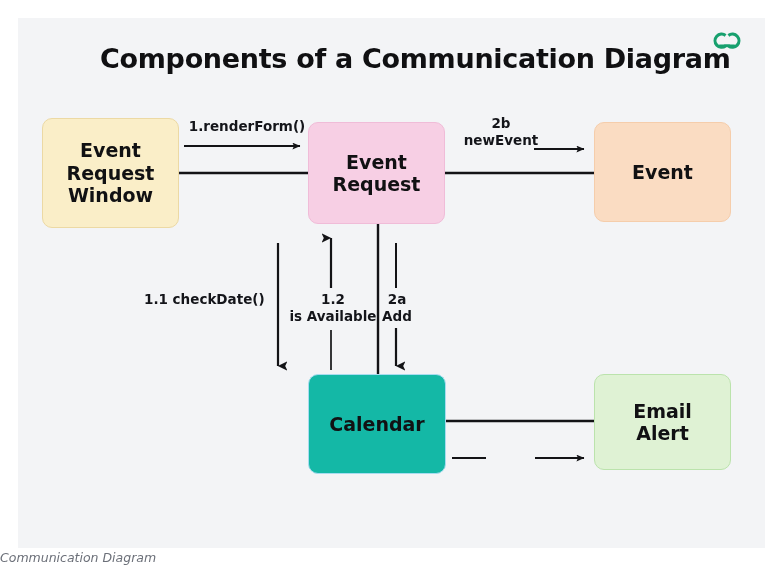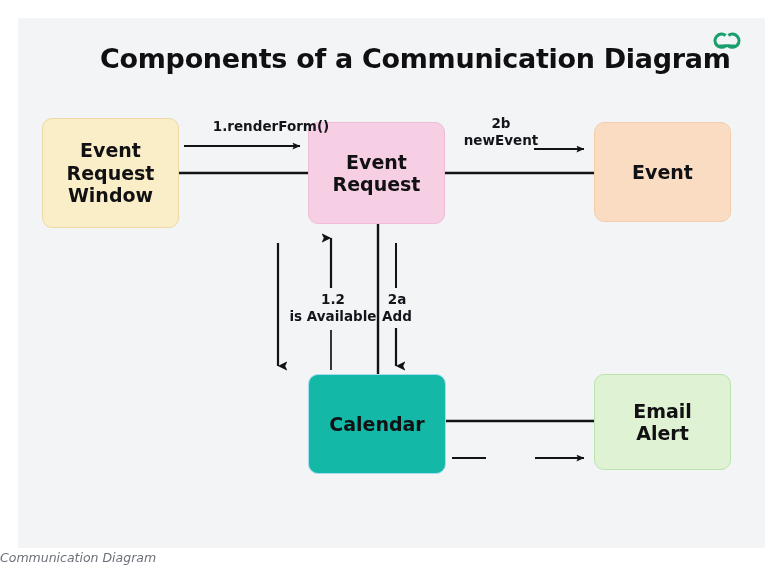--- a/index.html
+++ b/index.html
@@ -98,21 +98,21 @@
     position: absolute;
     font-family: "DejaVu Sans", sans-serif;
     font-weight: bold;
     font-size: 13.5px;
     color: #14151a;
     line-height: 1.28;
     text-align: center;
     z-index: 5;
     white-space: pre-line;
   }
-  #lbl-renderform { left: 182px; top: 118px; width: 130px; margin-left: 24px; }
+  #lbl-renderform { left: 182px; top: 118px; width: 130px; }
   #lbl-newevent   { left: 455px; top: 104px; width: 92px; margin-top: 11px; }
   #lbl-checkdate  { left: 144px; top: 291px; width: 128px; text-align: left;}
   #lbl-isavail    { left: 288px; top: 291px; width: 90px; }
   #lbl-add        { left: 372px; top: 291px; width: 50px; }
   #lbl-sendemail  { left: 456px; top: 441px; width: 110px; }
   
   #caption {
     position: absolute;
     left: 0; top: 550px;
     width: 779px;
@@ -187,20 +187,21 @@
   <div class="node" id="node-cal">Calendar</div>
 
   <div class="node" id="node-email">Email
 Alert</div>
 
   <div class="edge-label" id="lbl-renderform">1.renderForm()</div>
 
   <div class="edge-label" id="lbl-newevent">2b
 newEvent</div>
 
+  <div class="edge-label" id="lbl-checkdate">1.1 checkDate()</div>
 
   <div class="edge-label" id="lbl-isavail">1.2
 is Available</div>
 
   <div class="edge-label" id="lbl-add">2a
 Add</div>
 
 
   <div id="caption">Communication Diagram</div>
 

